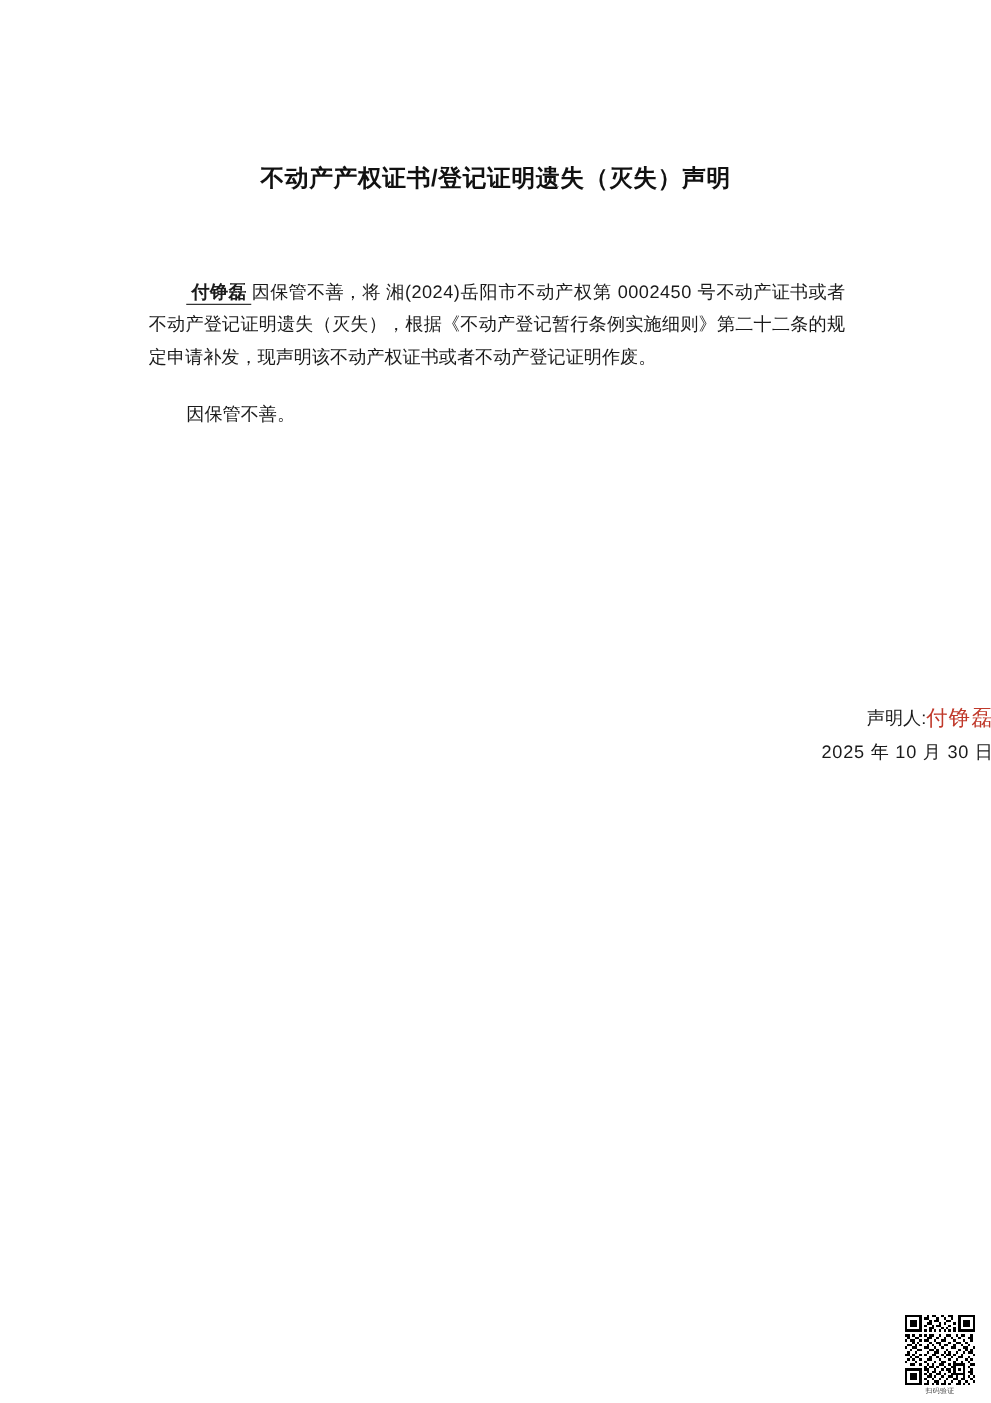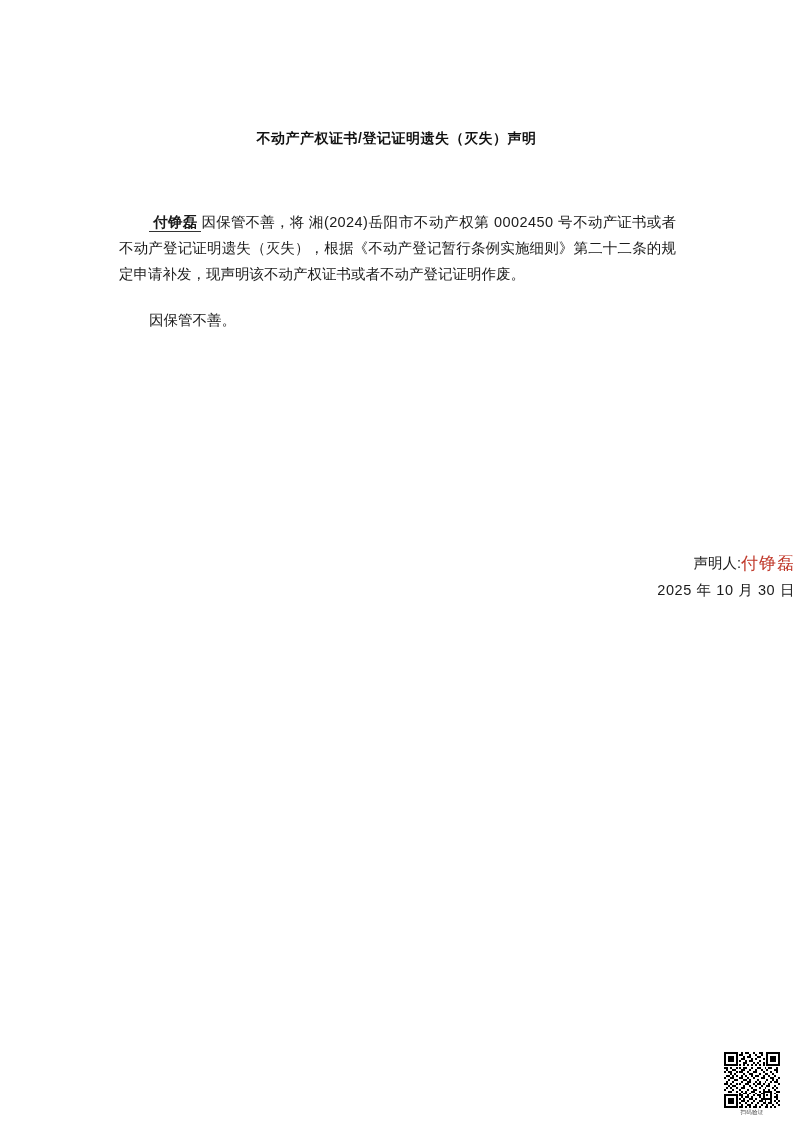--- a/index.html
+++ b/index.html
@@ -22,29 +22,29 @@
     width: 793px;
     height: 1122px;
   }
 
   .doc-title {
     position: absolute;
     top: 130px;
     left: 0;
     width: 793px;
     text-align: center;
-    font-size: 14px;
+    font-size: 19px;
     font-weight: bold;
     letter-spacing: 0.5px;
     color: #111;
   }
 
   .body-block {
     position: absolute;
-    top: 209px;
+    top: 221px;
     left: 119px;
     width: 557px;
   }
 
   .para {
     font-size: 14.5px;
     line-height: 26px;
     text-align: justify;
     color: #1a1a1a;
   }

